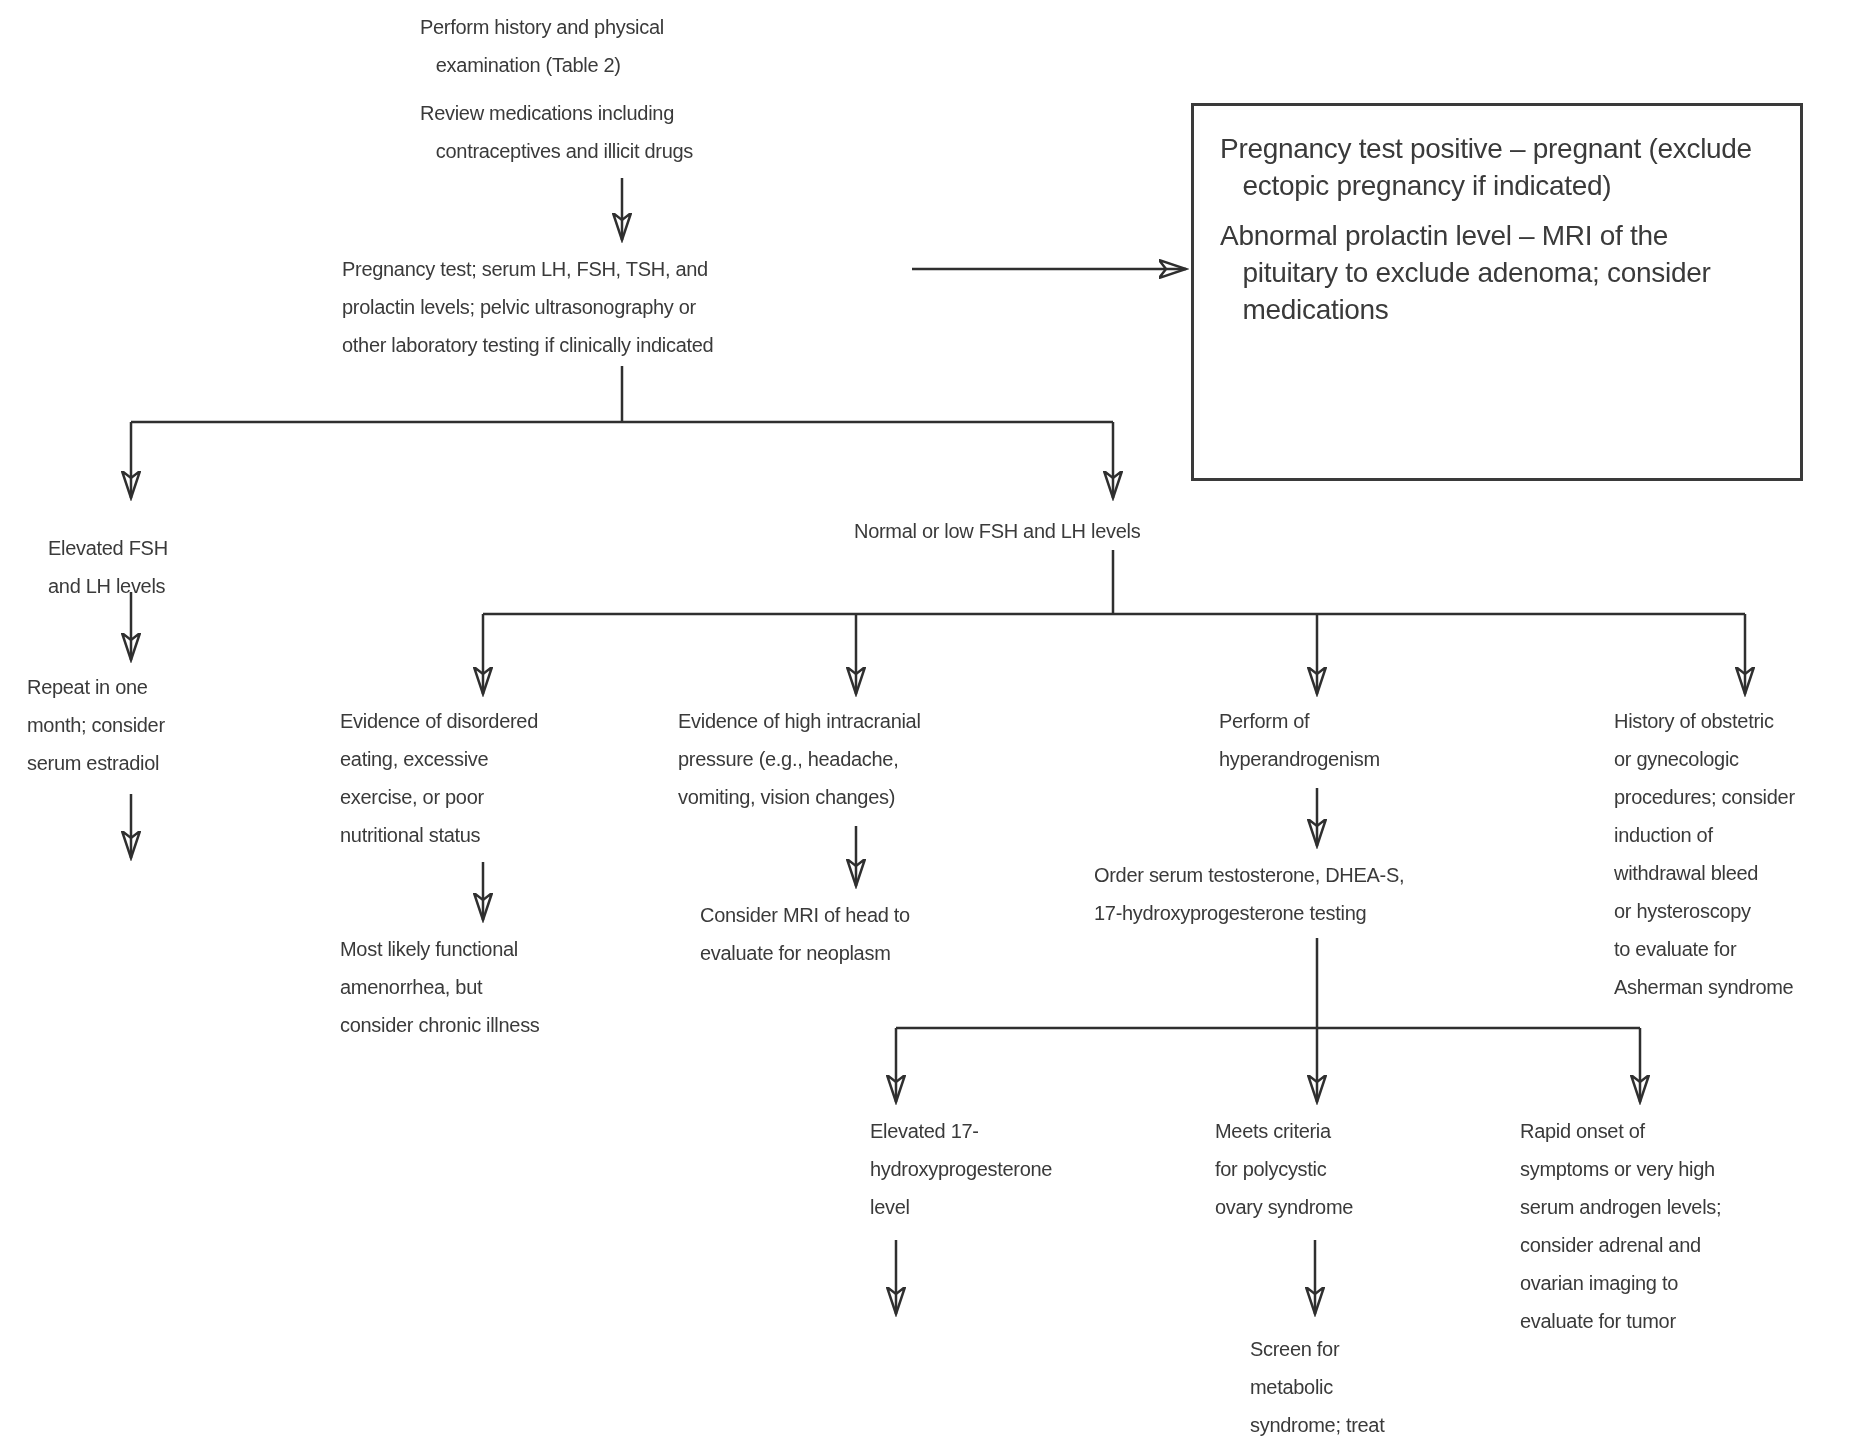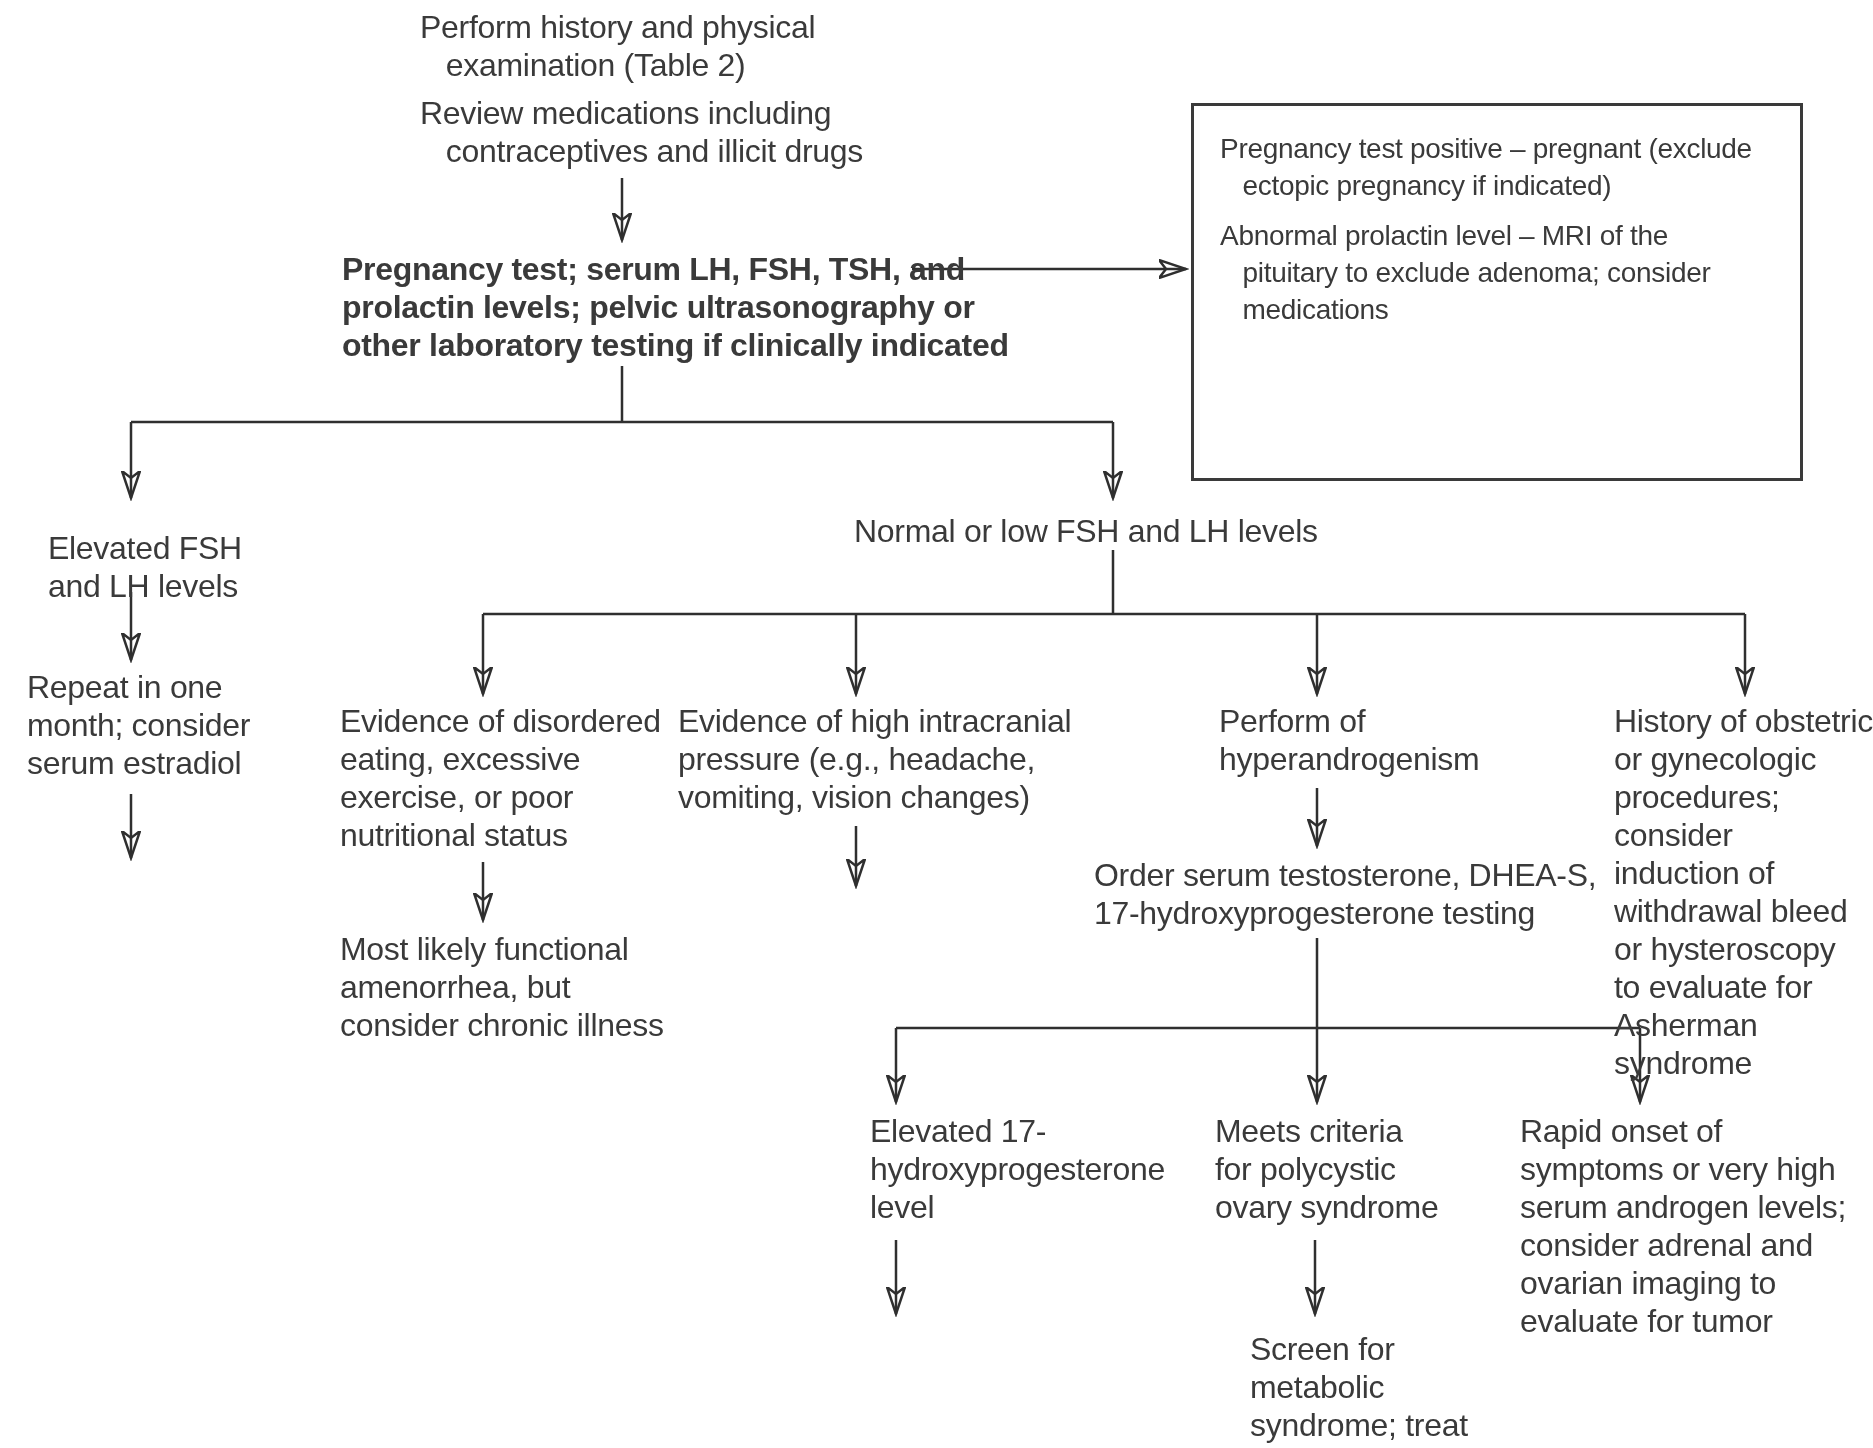--- a/index.html
+++ b/index.html
@@ -13,21 +13,21 @@
   }
   .canvas {
     position: relative;
     width: 1873px;
     height: 1448px;
     background: #ffffff;
   }
   .node {
     position: absolute;
     white-space: pre-wrap;
-    font-size: 32px;
+    font-size: 20px;
     line-height: 38px;
     letter-spacing: -0.3px;
     color: #3a3a3a;
   }
   .connectors {
     position: absolute;
     left: 0;
     top: 0;
     width: 1873px;
     height: 1448px;
@@ -96,21 +96,21 @@
     <line x1="1640" y1="1028" x2="1640" y2="1102" marker-end="url(#arrow)"></line>
 
     <line x1="896" y1="1240" x2="896" y2="1314" marker-end="url(#arrow)"></line>
     <line x1="1315" y1="1240" x2="1315" y2="1314" marker-end="url(#arrow)"></line>
   </svg>
 
   <div class="node" style="left:420px; top:8px;">Perform history and physical
    examination (Table 2)</div>
   <div class="node" style="left:420px; top:94px;">Review medications including
    contraceptives and illicit drugs</div>
-  <div class="node" style="left:342px; top:250px;font-weight:bold;">Pregnancy test; serum LH, FSH, TSH, and
+  <div class="node" style="left:342px; top:250px;">Pregnancy test; serum LH, FSH, TSH, and
 prolactin levels; pelvic ultrasonography or
 other laboratory testing if clinically indicated</div>
 
   <div class="abox">
     <div class="node-inline">Pregnancy test positive – pregnant (exclude
    ectopic pregnancy if indicated)</div>
     <div class="node-inline">Abnormal prolactin level – MRI of the
    pituitary to exclude adenoma; consider
    medications</div>
   </div>
@@ -127,20 +127,22 @@
 eating, excessive
 exercise, or poor
 nutritional status</div>
   <div class="node" style="left:340px; top:930px;">Most likely functional
 amenorrhea, but
 consider chronic illness</div>
 
   <div class="node" style="left:678px; top:702px;">Evidence of high intracranial
 pressure (e.g., headache,
 vomiting, vision changes)</div>
+  <div class="node" style="left:700px; top:896px;">Consider MRI of head to
+evaluate for neoplasm</div>
 
   <div class="node" style="left:1219px; top:702px;">Perform of
 hyperandrogenism</div>
   <div class="node" style="left:1094px; top:856px;">Order serum testosterone, DHEA-S,
 17-hydroxyprogesterone testing</div>
 
   <div class="node" style="left:1614px; top:702px;">History of obstetric
 or gynecologic
 procedures; consider
 induction of

